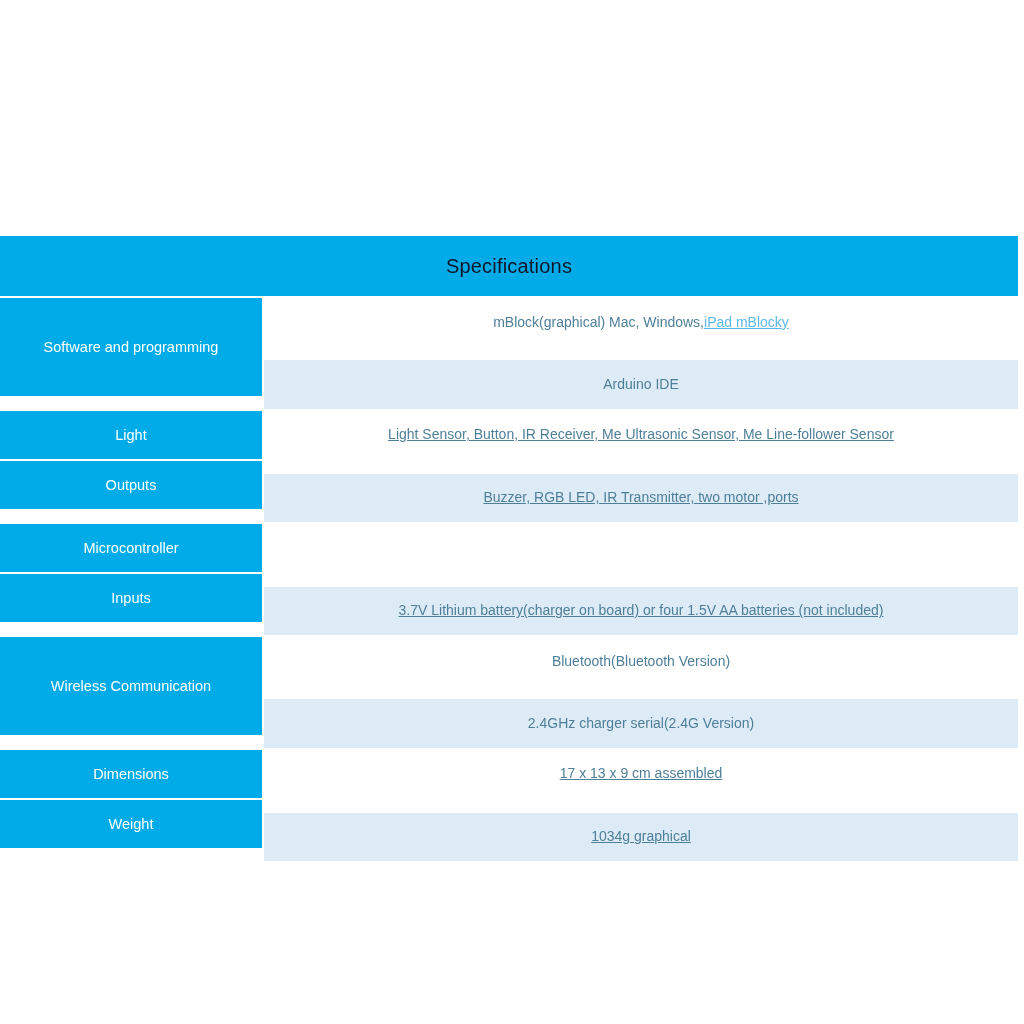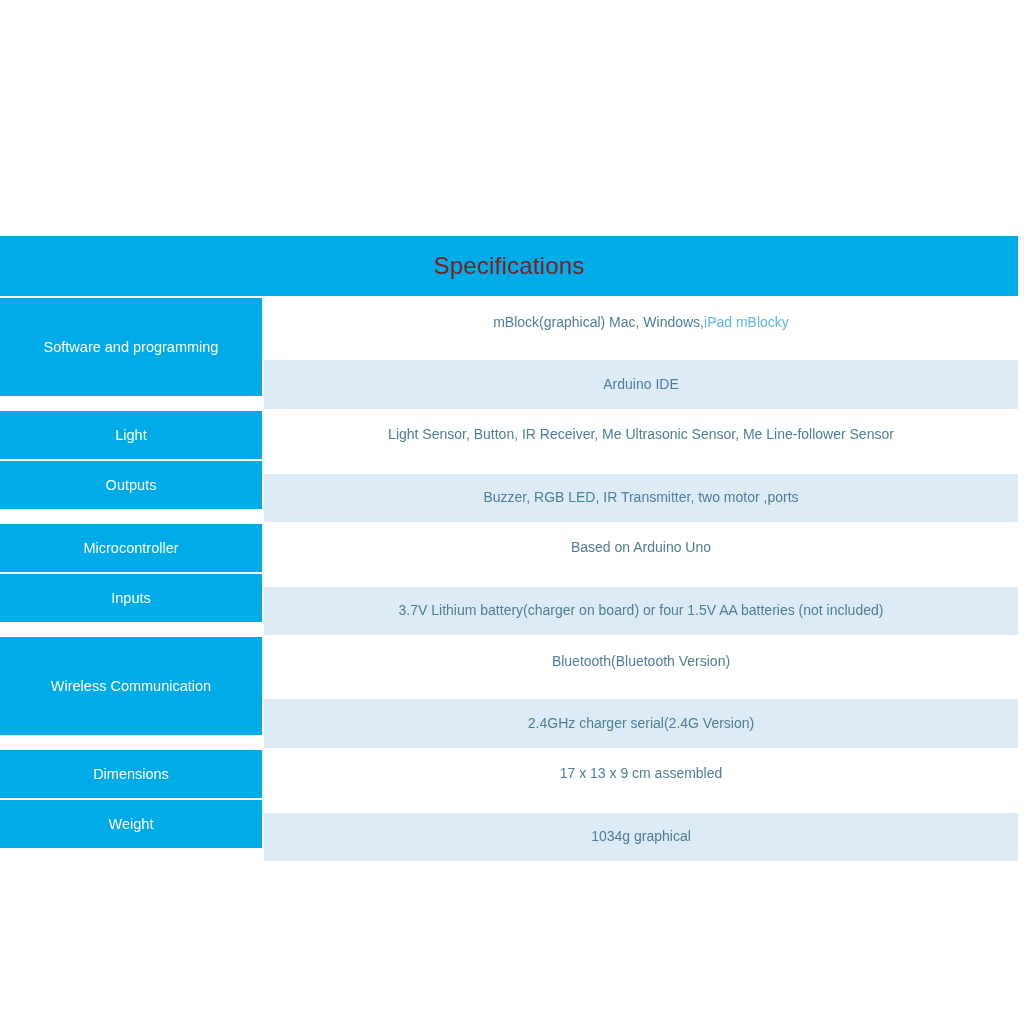--- a/index.html
+++ b/index.html
@@ -25,22 +25,22 @@
     top: 236px;
     width: 1018px;
   }
 
   .spec-header {
     height: 60px;
     background: #00ABE7;
     display: flex;
     align-items: center;
     justify-content: center;
-    color: #7f1d1d;
-    font-size: 24px;
+    color: #0f172a;
+    font-size: 20px;
     font-weight: 400;
     letter-spacing: 0.2px;
   }
 
   .spec-body {
     display: block;
   }
 
   .spec-row {
     display: flex;
@@ -86,25 +86,26 @@
     margin-top: 13px;
   }
 
   .value-cell.plain {
     background: #ffffff;
   }
 
   
   .h-single { height: 48px; }
   .h-double { height: 98px; }
-  .h-cell-single { height: 48px; }
+  .h-cell-single { height: 48px; text-decoration: underline; }
   .h-cell-half { height: 49px; }
 
   .link-accent {
     color: #5CB8E6;
+    text-decoration: underline;
   }
 </style>
 </head>
 <body>
 
 <div class="page">
 
   <div class="spec-table">
 
     <div class="spec-header">Specifications</div>
@@ -127,23 +128,20 @@
           </div>
         </div>
         <div class="spec-row">
           <div class="row-label h-single">Outputs</div>
           <div class="row-values">
             <div class="value-cell alt h-cell-single">Buzzer, RGB LED, IR Transmitter, two motor ,ports</div>
           </div>
         </div>
         <div class="spec-row">
           <div class="row-label h-single">Microcontroller</div>
-          <div class="row-values">
-            <div class="value-cell plain h-cell-single">Based on Arduino Uno</div>
-          </div>
         </div>
         <div class="spec-row">
           <div class="row-label h-single">Inputs</div>
           <div class="row-values">
             <div class="value-cell alt h-cell-single">3.7V Lithium battery(charger on board) or four 1.5V AA batteries (not included)</div>
           </div>
         </div>
         <div class="spec-row">
           <div class="row-label h-double">Wireless Communication</div>
           <div class="row-values">

